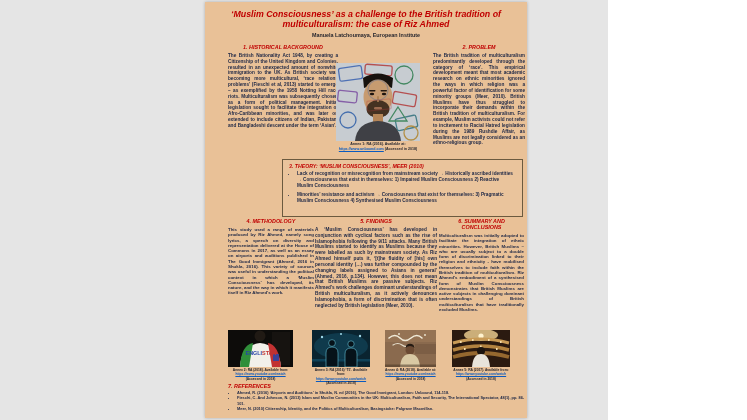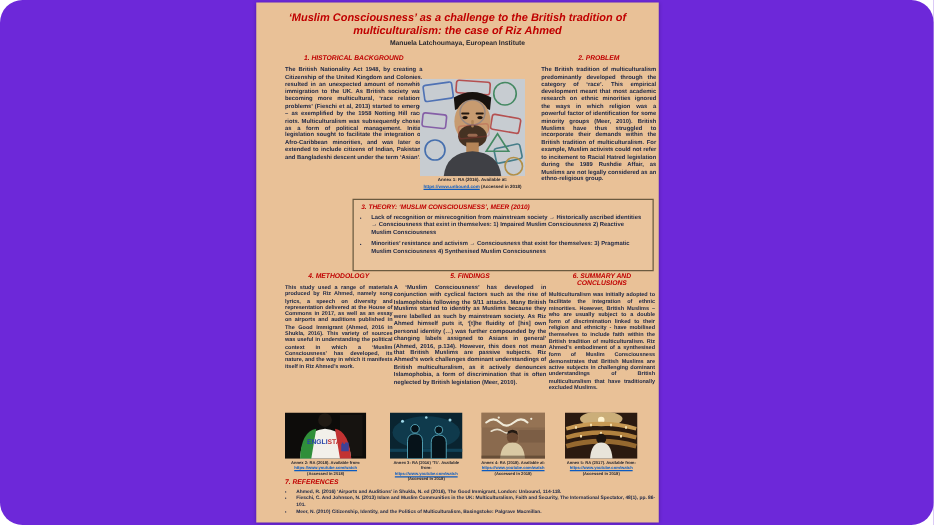--- a/index.html
+++ b/index.html
@@ -1,17 +1,17 @@
 <!DOCTYPE html>
 <html><head>
 <meta charset="utf-8">
 <style>
   html,body{margin:0;padding:0;}
-  .canvas{position:relative;width:747px;height:420px;background:#6d28d9;overflow:hidden;
-          font-family:"Liberation Sans",sans-serif;border-radius:18px;}
+  .canvas{position:relative;width:608px;height:420px;background:#e5e5e5;overflow:hidden;
+          font-family:"Liberation Sans",sans-serif;}
   .poster{position:absolute;left:205px;top:2px;width:322px;height:416px;background:#e9c197;
           box-shadow:0 0 3px rgba(0,0,0,.25);}
   .title{position:absolute;top:7px;left:7%;width:86%;text-align:center;color:#c00000;
          font-weight:bold;font-style:italic;font-size:8.8px;line-height:1.18;}
   .author{position:absolute;top:30px;left:0;width:100%;text-align:center;color:#26262e;
           font-weight:bold;font-size:5.4px;}
   .sec-head{color:#c00000;font-weight:bold;font-style:italic;font-size:5.4px;
             text-align:center;margin:0 0 3px 0;}
   .body-txt{font-size:4.7px;font-weight:bold;color:#1c2645;text-align:justify;line-height:1.24;}
   .col-hist{position:absolute;left:23px;top:42px;width:110px;}

